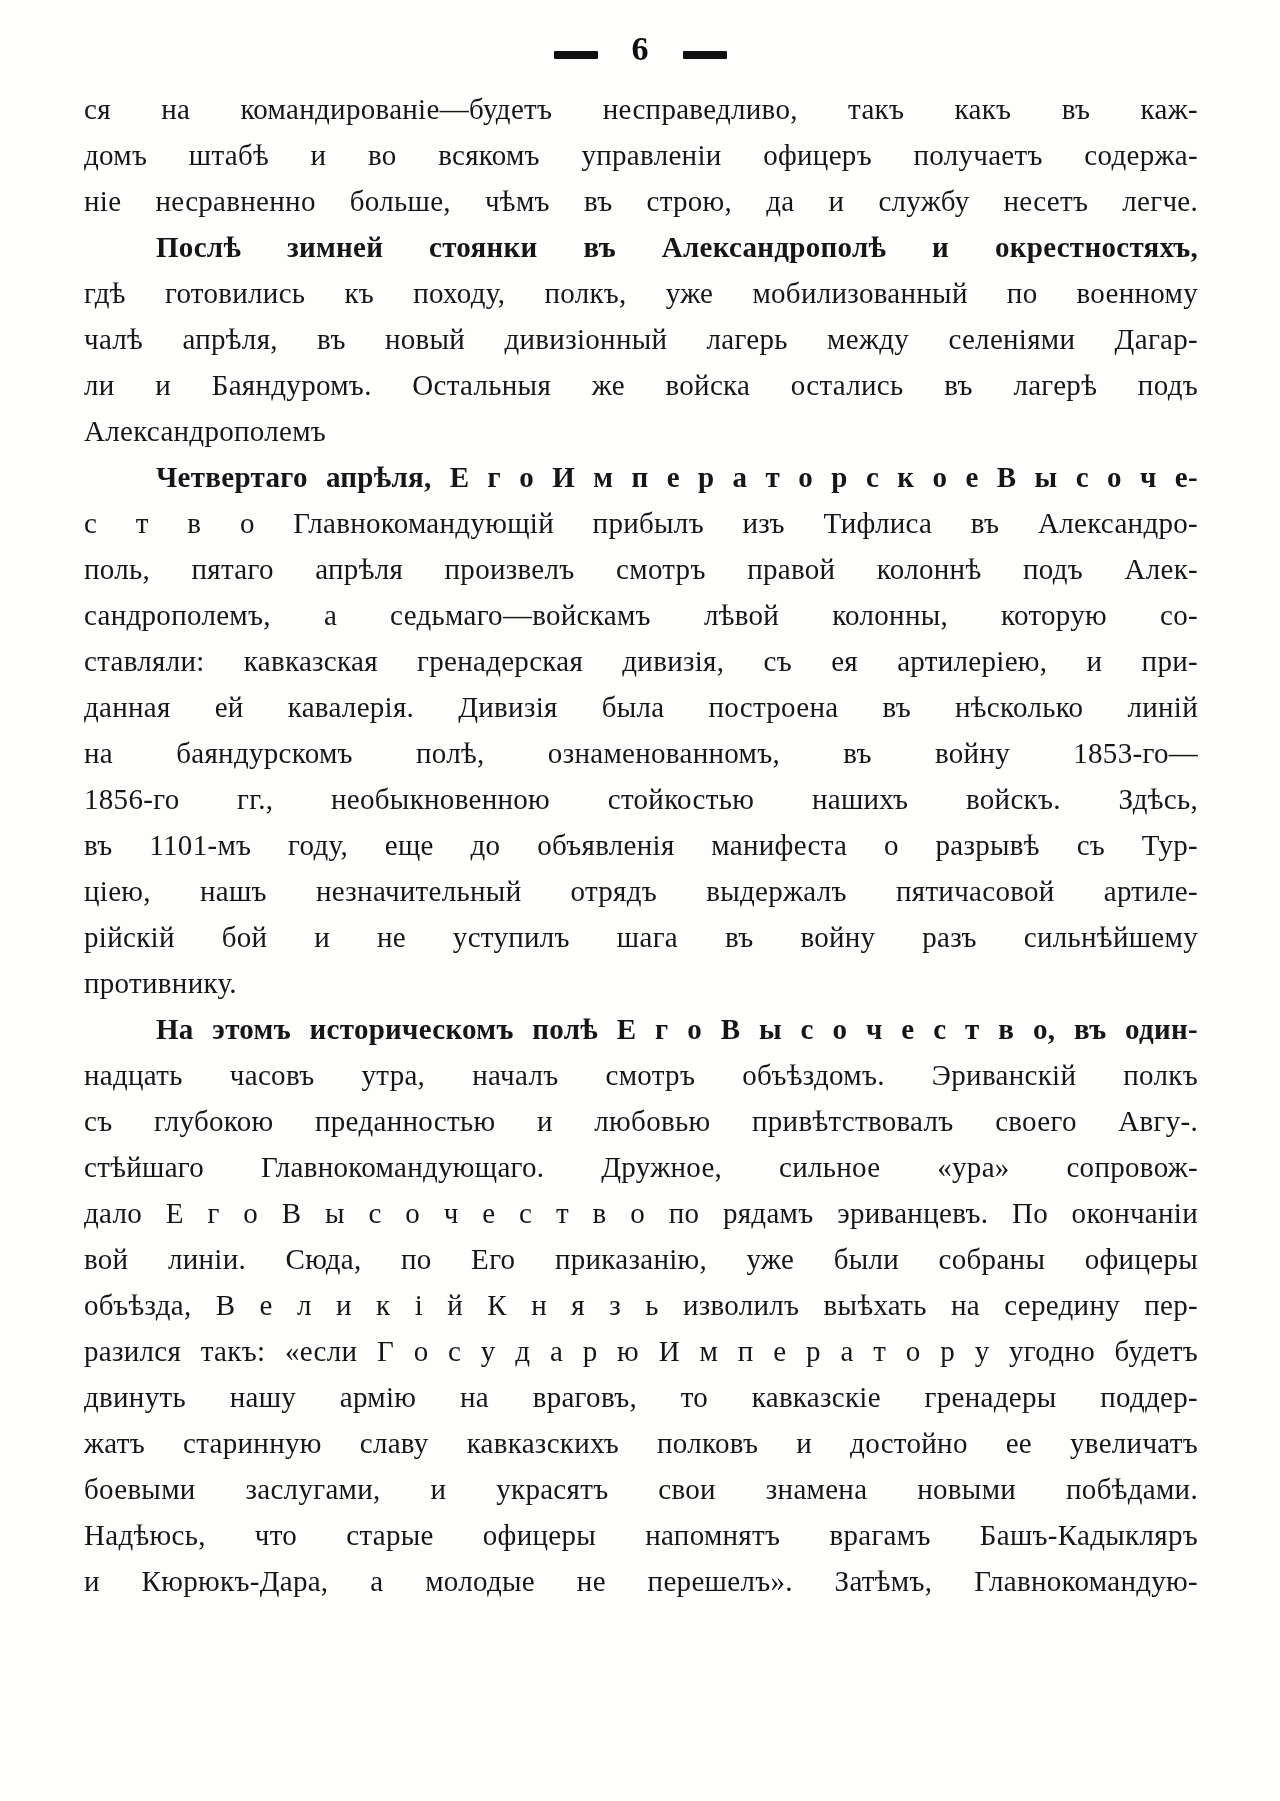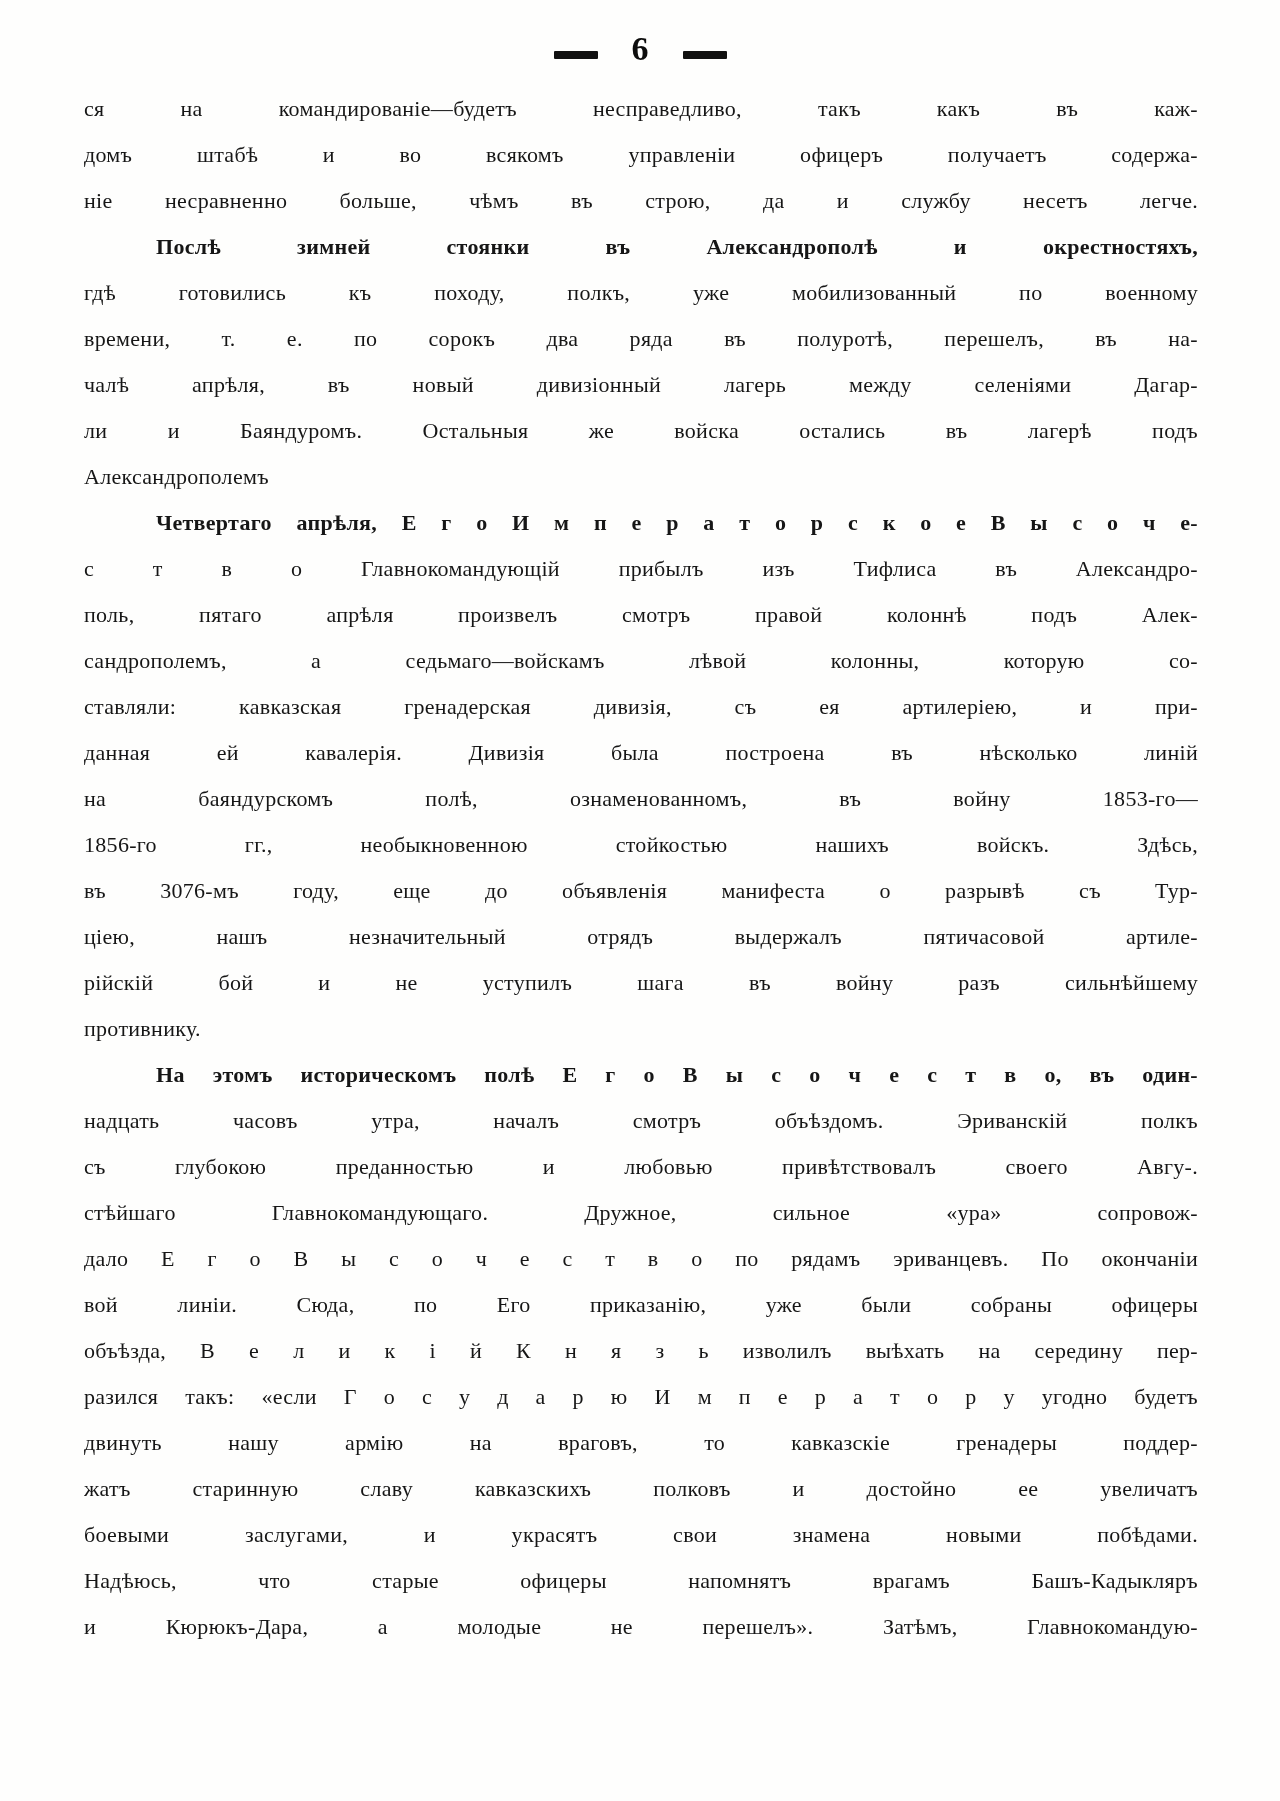--- a/index.html
+++ b/index.html
@@ -43,21 +43,21 @@
   }
   .text-block {
     position: absolute;
     left: 84px;
     top: 86px;
     width: 1114px;
   }
   .line {
     height: 46px;
     line-height: 46px;
-    font-size: 22px;
+    font-size: 29px;
     letter-spacing: 0.3px;
     white-space: normal;
     text-align: justify;
     text-align-last: justify;
     -moz-text-align-last: justify;
     overflow: hidden;
   }
   .line.indent {
     text-indent: 72px;
     font-weight: bold;
@@ -78,33 +78,32 @@
     <span class="page-num">6</span>
     <span class="hdash"></span>
   </div>
 
   <div class="text-block">
       <div class="line">ся на командированіе—будетъ несправедливо, такъ какъ въ каж-</div>
       <div class="line">домъ штабѣ и во всякомъ управленіи офицеръ получаетъ содержа-</div>
       <div class="line">ніе несравненно больше, чѣмъ въ строю, да и службу несетъ легче.</div>
       <div class="line indent">Послѣ зимней стоянки въ Александрополѣ и окрестностяхъ,</div>
       <div class="line">гдѣ готовились къ походу, полкъ, уже мобилизованный по военному</div>
-      <div class="line">времени, т. е. по сорокъ два ряда въ полуротѣ, перешелъ, въ на-</div>
       <div class="line">чалѣ апрѣля, въ новый дивизіонный лагерь между селеніями Дагар-</div>
       <div class="line">ли и Баяндуромъ. Остальныя же войска остались въ лагерѣ подъ</div>
       <div class="line short">Александрополемъ</div>
       <div class="line indent">Четвертаго апрѣля, Е г о  И м п е р а т о р с к о е  В ы с о ч е-</div>
       <div class="line">с т в о  Главнокомандующій прибылъ изъ Тифлиса въ Александро-</div>
       <div class="line">поль, пятаго апрѣля произвелъ смотръ правой колоннѣ подъ Алек-</div>
       <div class="line">сандрополемъ, а седьмаго—войскамъ лѣвой колонны, которую со-</div>
       <div class="line">ставляли: кавказская гренадерская дивизія, съ ея артилеріею, и при-</div>
       <div class="line">данная ей кавалерія. Дивизія была построена въ нѣсколько линій</div>
       <div class="line">на баяндурскомъ полѣ, ознаменованномъ, въ войну 1853-го—</div>
       <div class="line">1856-го гг., необыкновенною стойкостью нашихъ войскъ. Здѣсь,</div>
-      <div class="line">въ 3076-мъ году, еще до объявленія манифеста о разрывѣ съ Тур-</div>
+      <div class="line">въ 1101-мъ году, еще до объявленія манифеста о разрывѣ съ Тур-</div>
       <div class="line">ціею, нашъ незначительный отрядъ выдержалъ пятичасовой артиле-</div>
       <div class="line">рійскій бой и не уступилъ шага въ войну разъ сильнѣйшему</div>
       <div class="line short">противнику.</div>
       <div class="line indent">На этомъ историческомъ полѣ Е г о  В ы с о ч е с т в о, въ один-</div>
       <div class="line">надцать часовъ утра, началъ смотръ объѣздомъ. Эриванскій полкъ</div>
       <div class="line">съ глубокою преданностью и любовью привѣтствовалъ своего Авгу-.</div>
       <div class="line">стѣйшаго Главнокомандующаго. Дружное, сильное «ура» сопровож-</div>
       <div class="line">дало Е г о  В ы с о ч е с т в о  по рядамъ эриванцевъ. По окончаніи</div>
       <div class="line">вой линіи. Сюда, по Его приказанію, уже были собраны офицеры</div>
       <div class="line">объѣзда, В е л и к і й  К н я з ь  изволилъ выѣхать на середину пер-</div>

